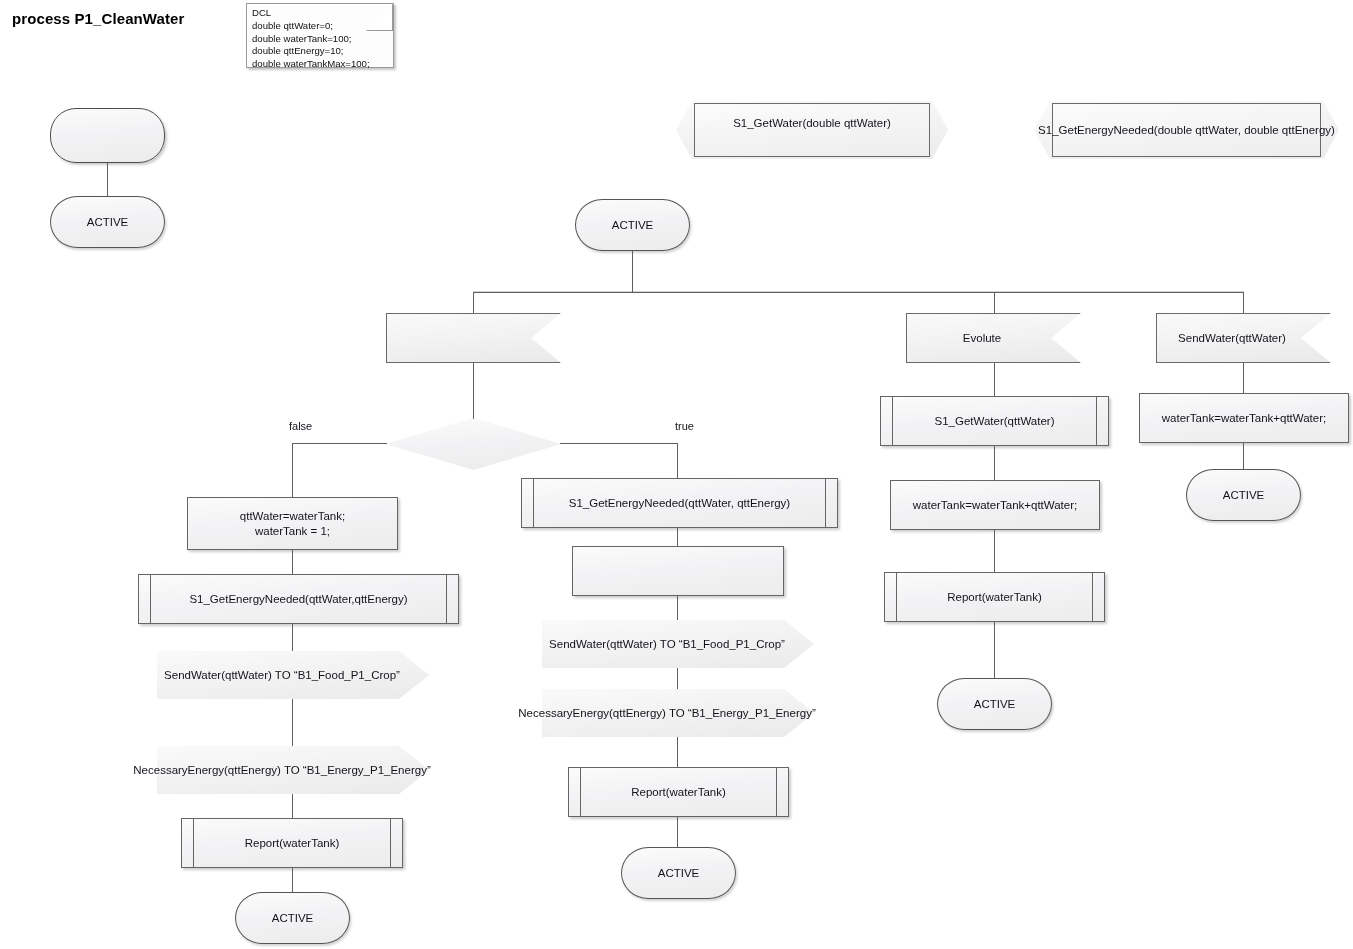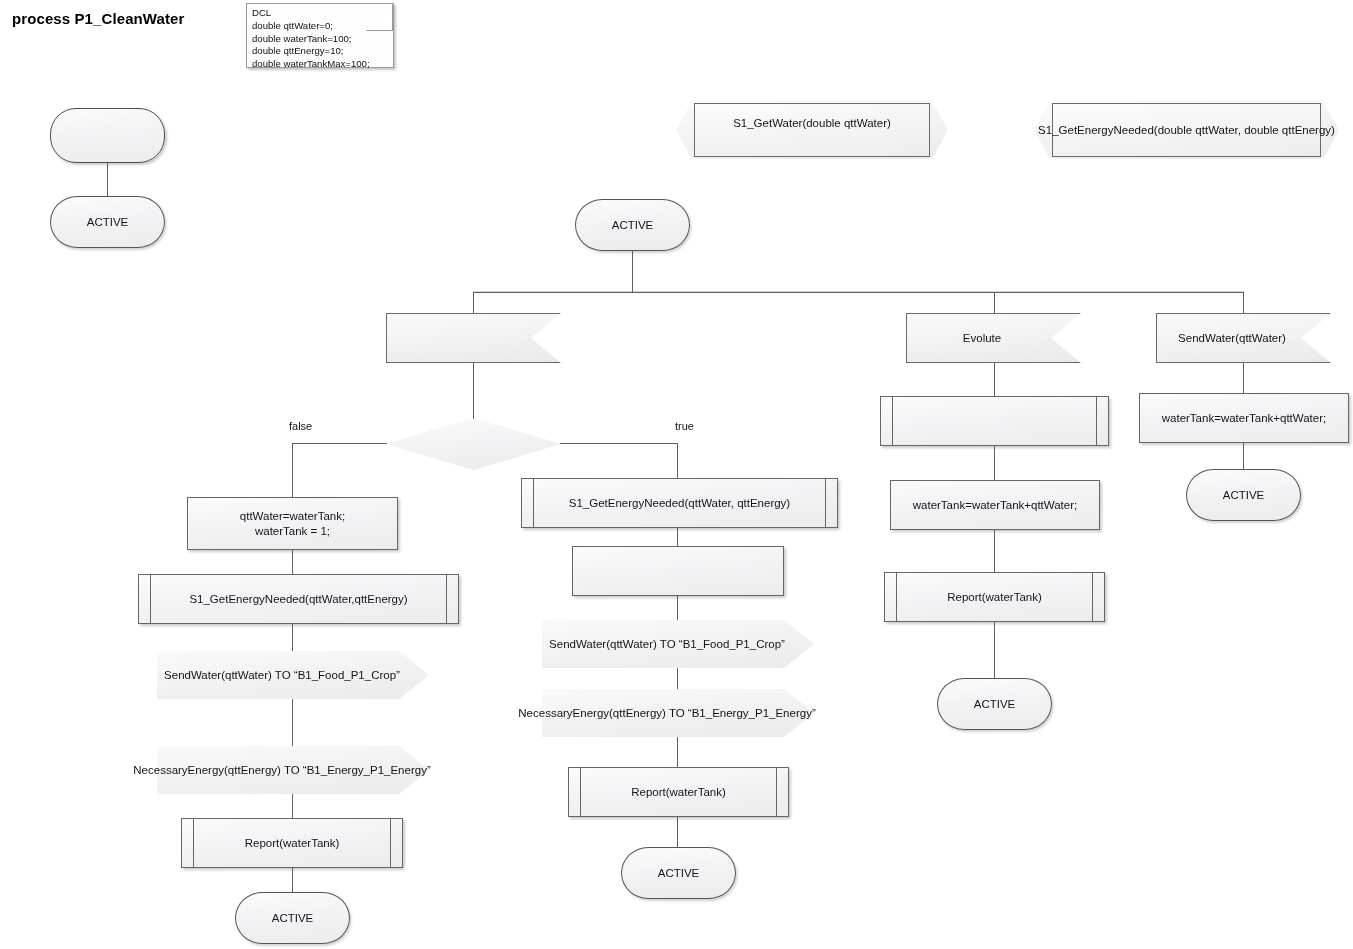--- a/index.html
+++ b/index.html
@@ -281,20 +281,21 @@
 
   <div class="shape input-sym" style="left:906px;top:313px;width:175px;height:50px;">
     <div class="edge"></div>
     <div class="notch-a" style="top:0;transform:rotate(27.5deg);"></div>
     <div class="notch-b" style="bottom:0;transform:rotate(-27.5deg);"></div>
   </div>
   <div class="lbl" style="left:906px;top:313px;width:152px;height:50px;">Evolute</div>
   <div class="ln lnv" style="left:994px;top:363px;height:33px;"></div>
 
   <div class="shape sgrad proc-sym" style="left:880px;top:396px;width:229px;height:50px;"></div>
+  <div class="lbl" style="left:880px;top:396px;width:229px;height:50px;">S1_GetWater(qttWater)</div>
   <div class="ln lnv" style="left:994px;top:446px;height:34px;"></div>
 
   <div class="shape sgrad task-sym" style="left:890px;top:480px;width:210px;height:50px;"></div>
   <div class="lbl" style="left:890px;top:480px;width:210px;height:50px;">waterTank=waterTank+qttWater;</div>
   <div class="ln lnv" style="left:994px;top:530px;height:42px;"></div>
 
   <div class="shape sgrad proc-sym" style="left:884px;top:572px;width:221px;height:50px;"></div>
   <div class="lbl" style="left:884px;top:572px;width:221px;height:50px;">Report(waterTank)</div>
   <div class="ln lnv" style="left:994px;top:622px;height:56px;"></div>
 

